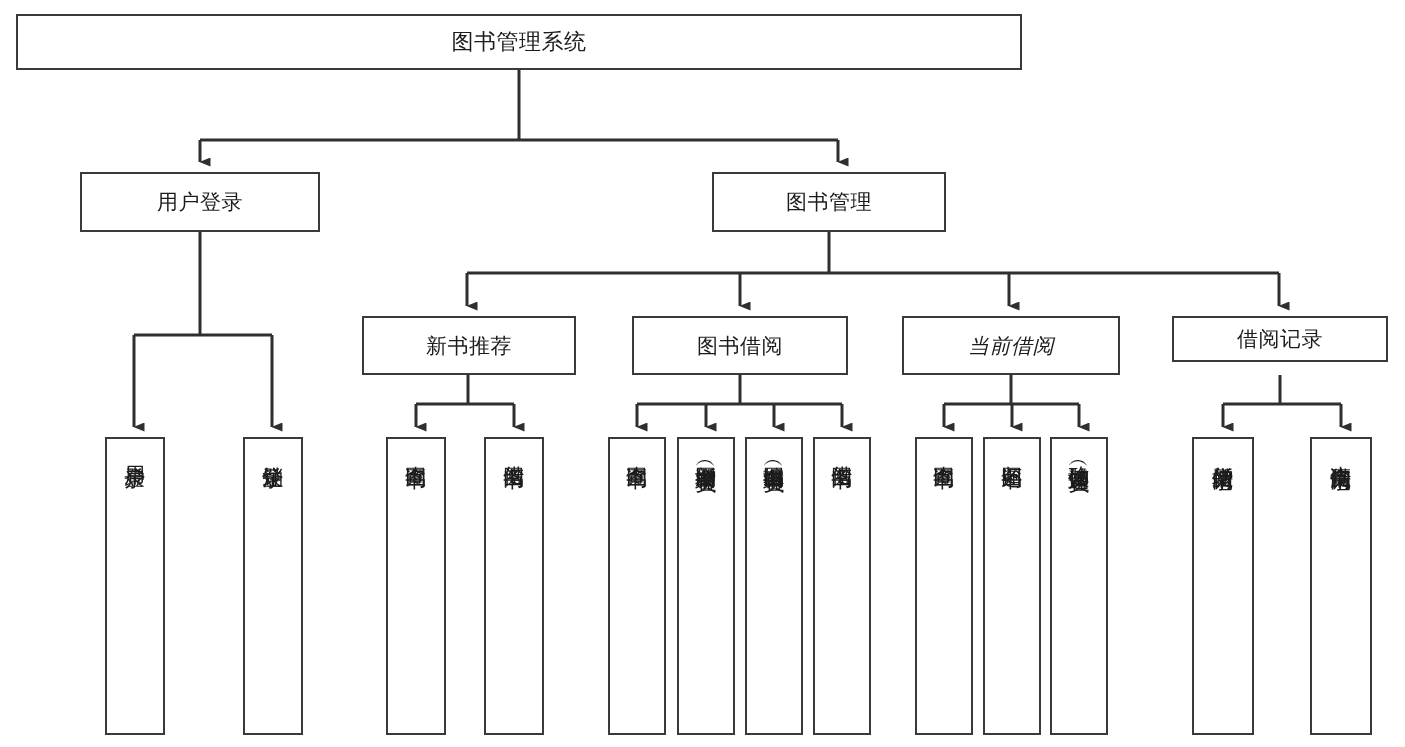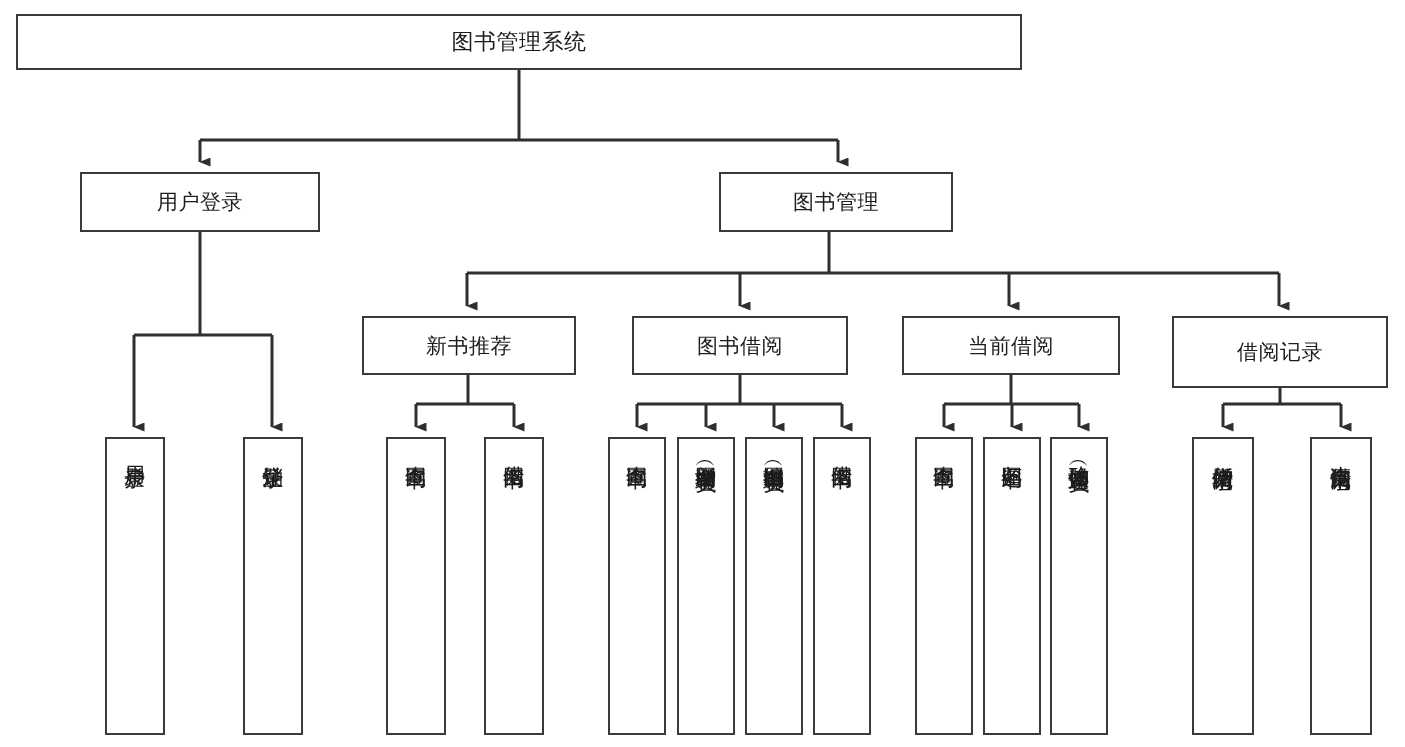--- a/index.html
+++ b/index.html
@@ -125,34 +125,34 @@
     </g>
   </svg>
 
   <div class="node-box root" style="left:16px; top:14px; width:1006px; height:56px;">
     <span class="node-label-h">图书管理系统</span>
   </div>
 
   <div class="node-box" style="left:80px; top:172px; width:240px; height:60px;">
     <span class="node-label-h">用户登录</span>
   </div>
-  <div class="node-box" style="left:712px; top:172px; width:234px; height:60px;margin-left:7px;">
+  <div class="node-box" style="left:712px; top:172px; width:234px; height:60px;">
     <span class="node-label-h">图书管理</span>
   </div>
 
   <div class="node-box" style="left:632px; top:316px; width:216px; height:59px;">
     <span class="node-label-h">图书借阅</span>
   </div>
   <div class="node-box" style="left:362px; top:316px; width:214px; height:59px;">
     <span class="node-label-h">新书推荐</span>
   </div>
-  <div class="node-box" style="left:902px; top:316px; width:218px; height:59px;">
+  <div class="node-box" style="left:902px; top:316px; width:218px; height:59px;font-style:italic;">
     <span class="node-label-h">当前借阅</span>
   </div>
-  <div class="node-box" style="left:1172px; top:316px; width:216px; height:72px;">
+  <div class="node-box" style="left:1172px; top:316px; width:216px; height:46px;">
     <span class="node-label-h">借阅记录</span>
   </div>
 
   <div class="node-box leaf" style="left:105px; top:437px; width:60px; height:298px;">
     <span class="node-label-v">用户登录</span>
   </div>
   <div class="node-box leaf" style="left:243px; top:437px; width:60px; height:298px;">
     <span class="node-label-v">注销登录</span>
   </div>
 

